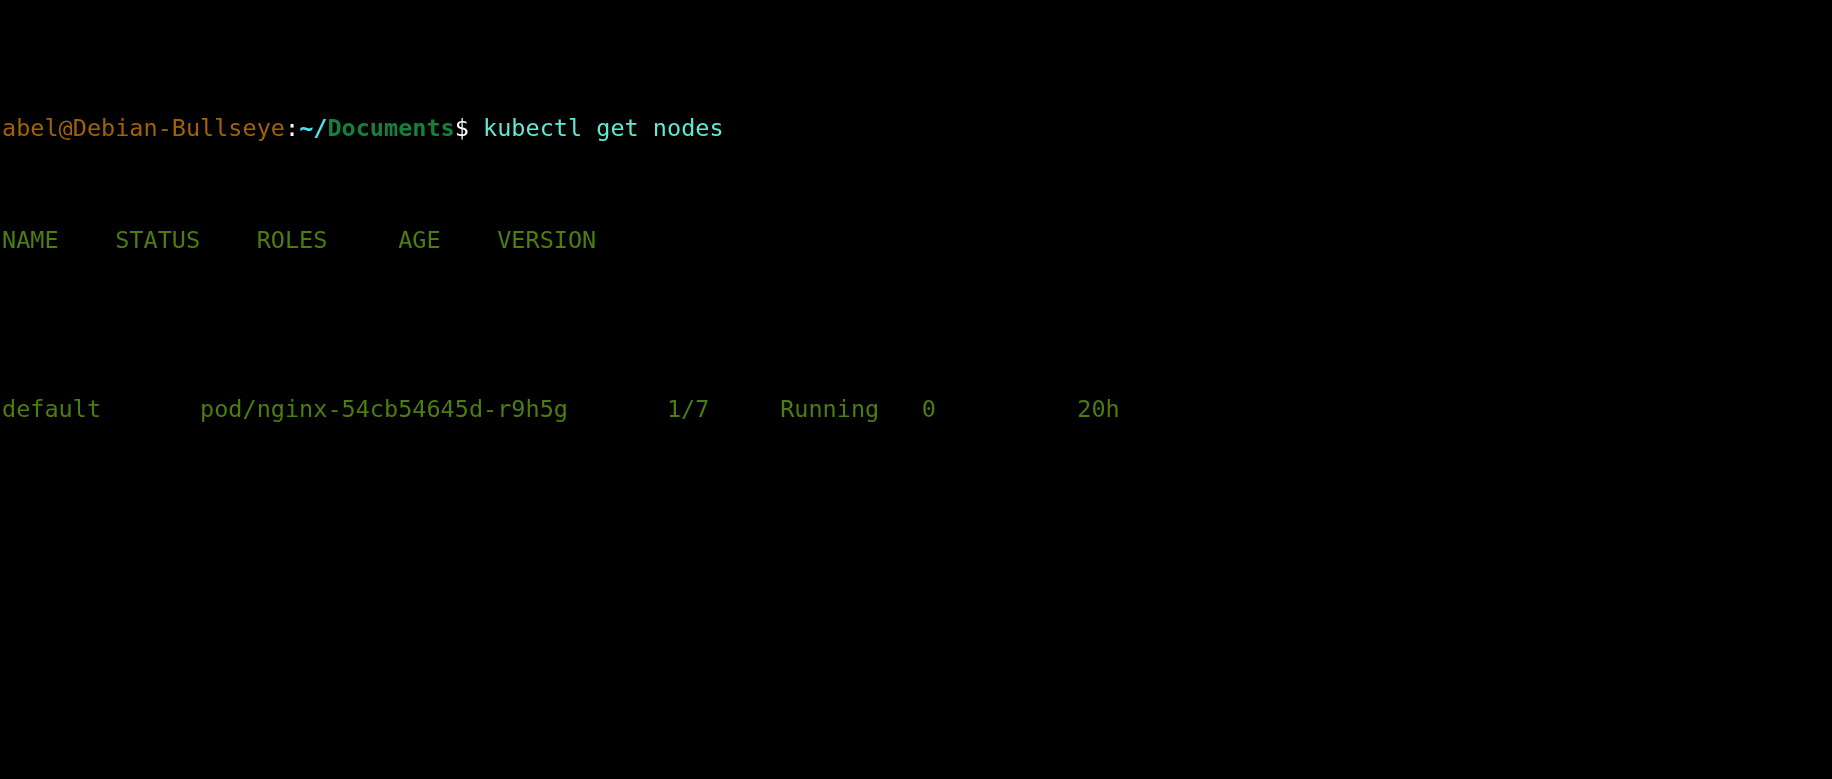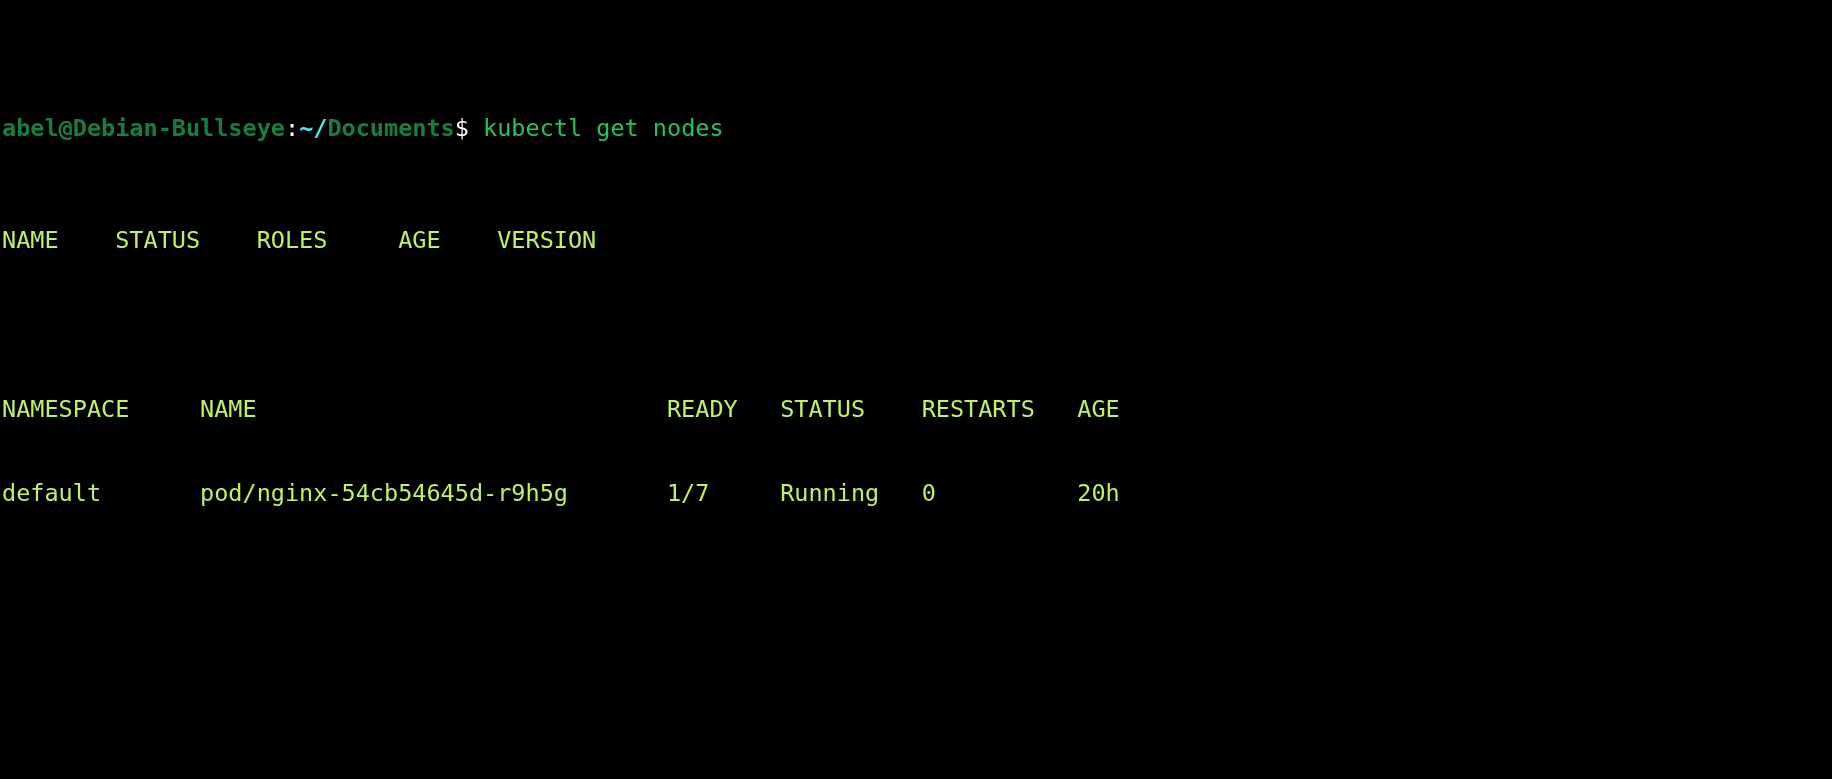--- a/index.html
+++ b/index.html
@@ -25,41 +25,40 @@
     white-space: pre;
     color: #ffffff;
   }
   .line {
     height: 28.05px;
     white-space: pre;
     font-size: 23.5px;
     line-height: 28.05px;
   }
   
-  .user-host { color: #15803d; font-weight: bold; }
+  .user-host { color: #a16207; font-weight: normal; }
   .colon     { color: #ffffff; }
   .tilde     { color: #4ee2f2; font-weight: bold; }
   .path      { color: #15803d; font-weight: bold; }
   .dollar    { color: #ffffff; }
-  .cmd       { color: #22c55e; }
-  .out       { color: #bef264; }
+  .cmd       { color: #5eead4; }
+  .out       { color: #4d7c0f; }
 </style>
 </head>
 <body>
 
 <div id="terminal">
 
   
   <div class="line"><span class="user-host">abel@Debian-Bullseye</span><span class="colon">:</span><span class="tilde">~/</span><span class="path">Documents</span><span class="dollar">$</span><span class="cmd"> kubectl get nodes</span></div>
 
   <div class="line out">NAME    STATUS    ROLES     AGE    VERSION</div>
 
   
 
-  <div class="line out">NAMESPACE     NAME                             READY   STATUS    RESTARTS   AGE</div>
   <div class="line out">default       pod/nginx-54cb54645d-r9h5g       1/7     Running   0          20h</div>
   
   
 
   
 
   
   
   
   

